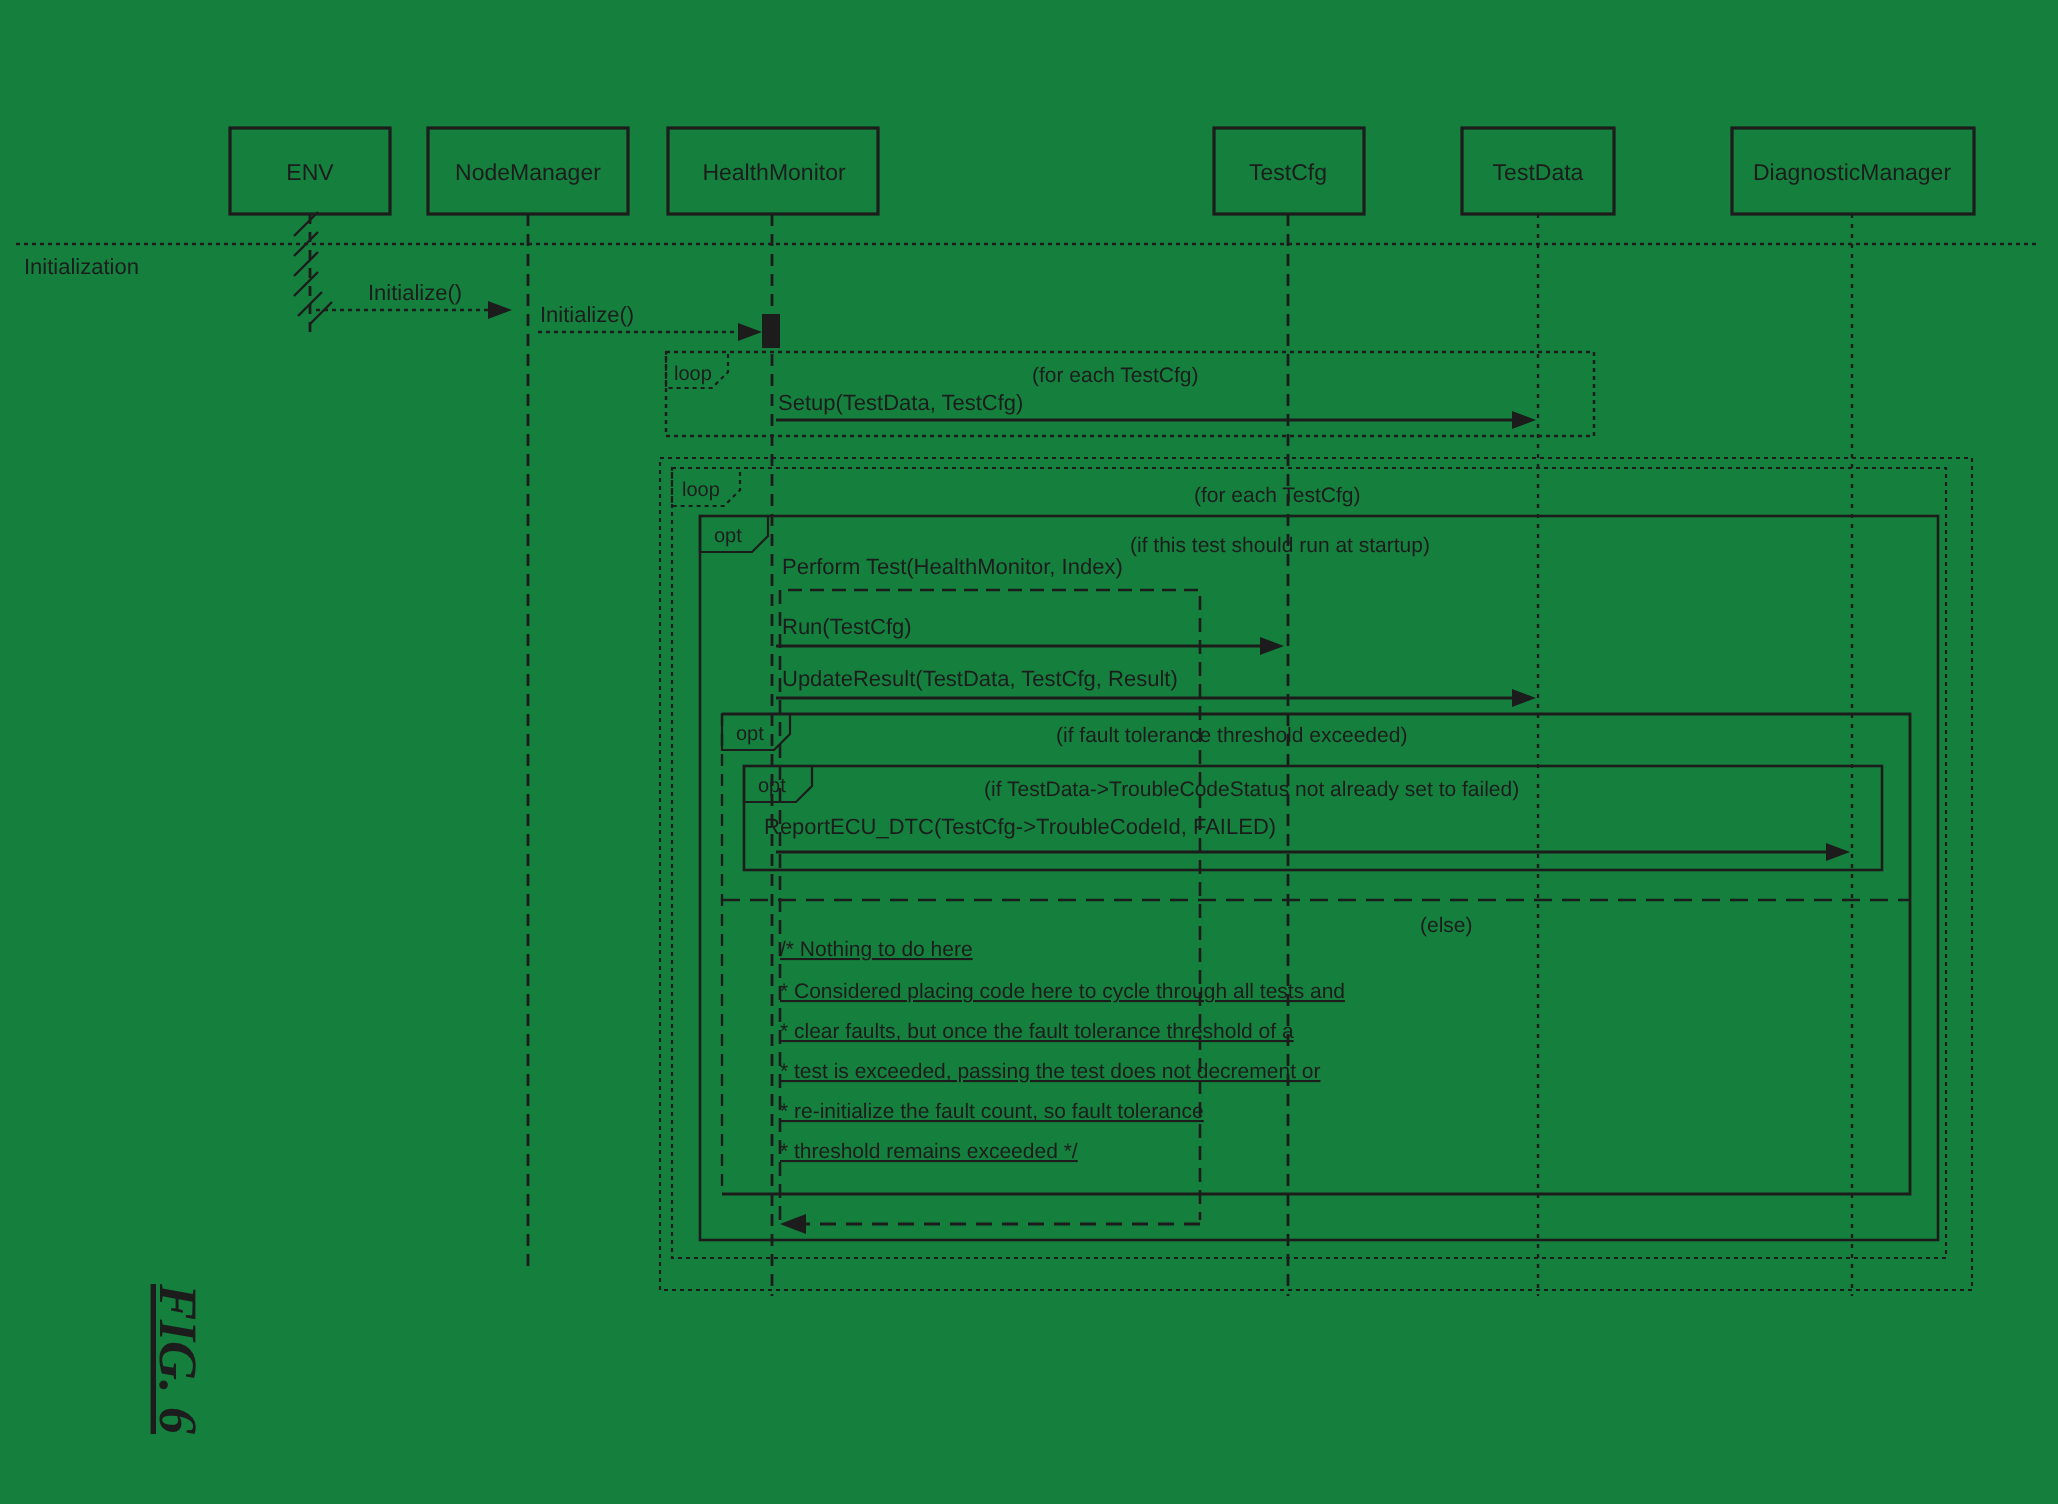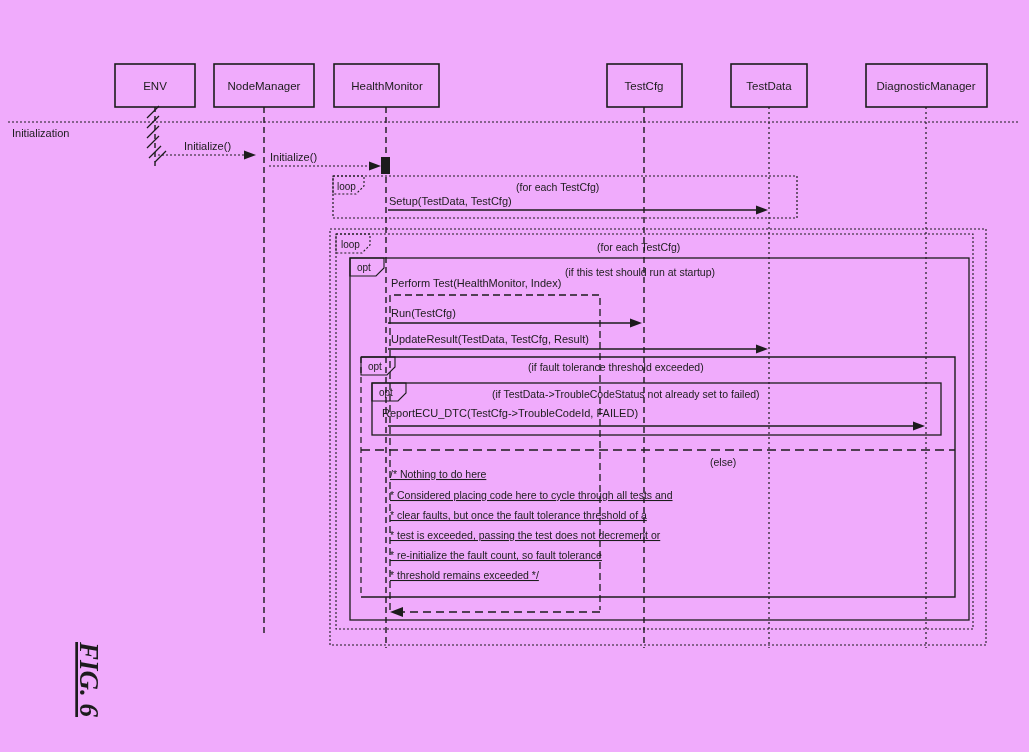--- a/index.html
+++ b/index.html
@@ -1,19 +1,19 @@
 <!DOCTYPE html>
 <html><head>
 <meta charset="utf-8">
 <style>
   html,body{margin:0;padding:0;background:#ffffff;}
   .canvas{
     position:relative;
     width:1029px;height:752px;
-    background:#f0abfc;
+    background:#15803d;
     font-family:"Liberation Sans", sans-serif;
     overflow:hidden;
   }
   svg{position:absolute;left:0;top:0;}
   text{fill:#1c1c1c;}
   .participant-label{font-size:11.5px;}
   .msg{font-size:11px;}
   .guard{font-size:10.5px;}
   .op{font-size:10px;}
   .comment{font-size:10.5px;text-decoration:underline;}

